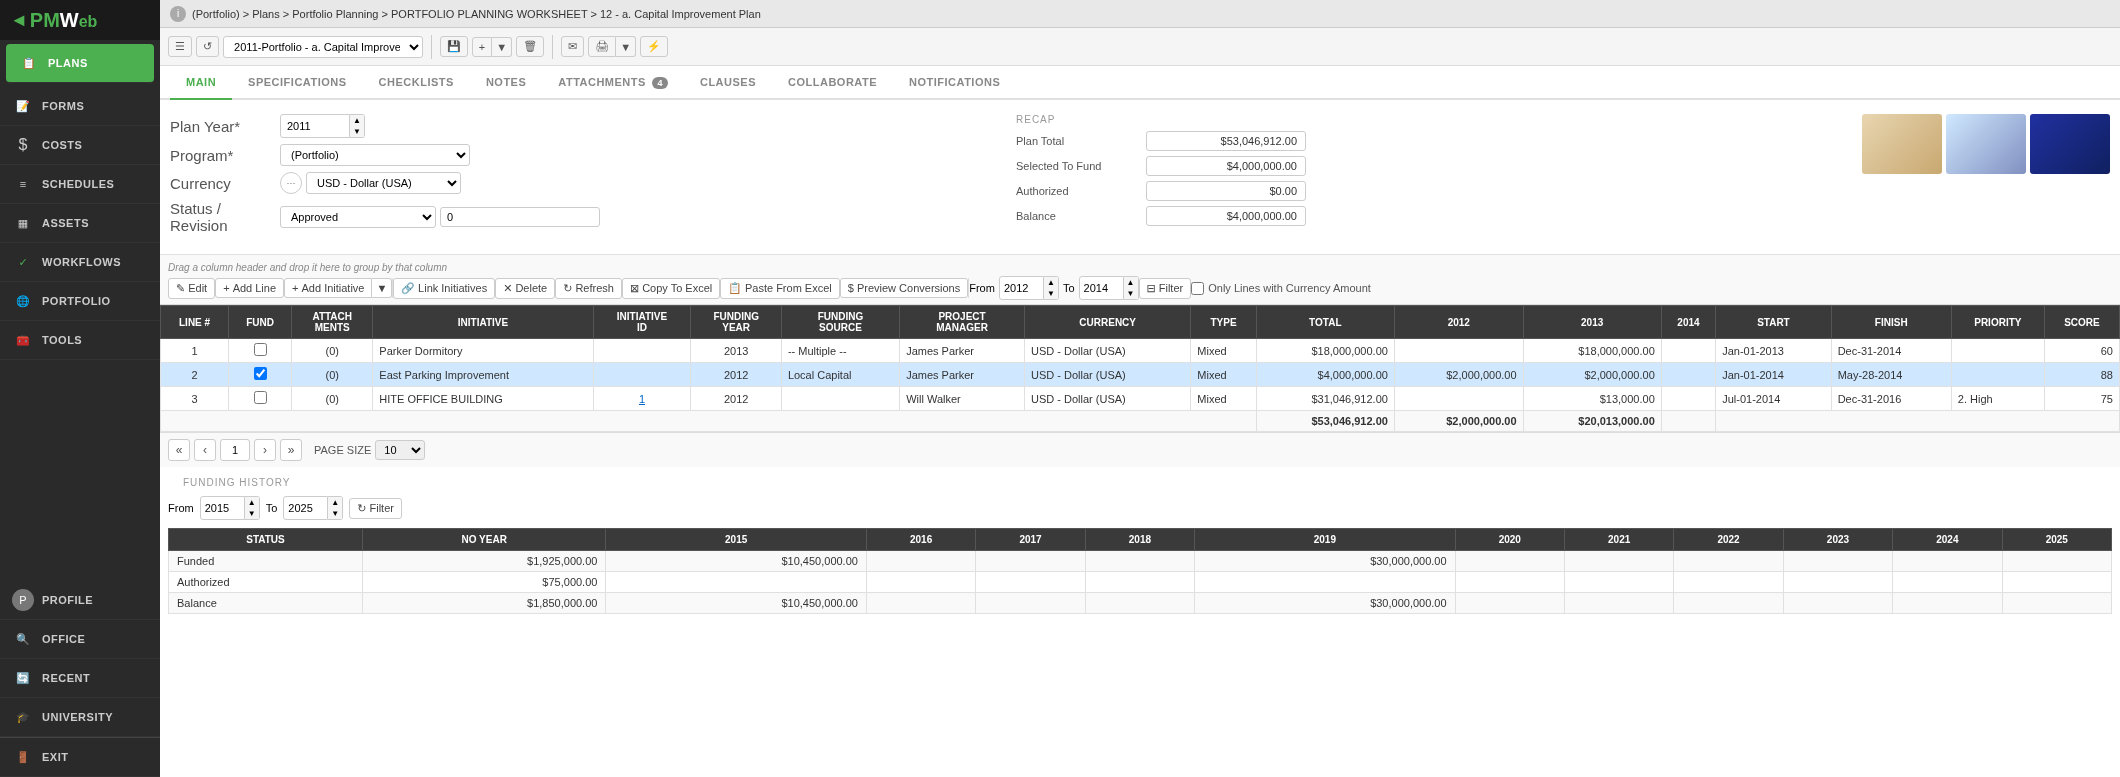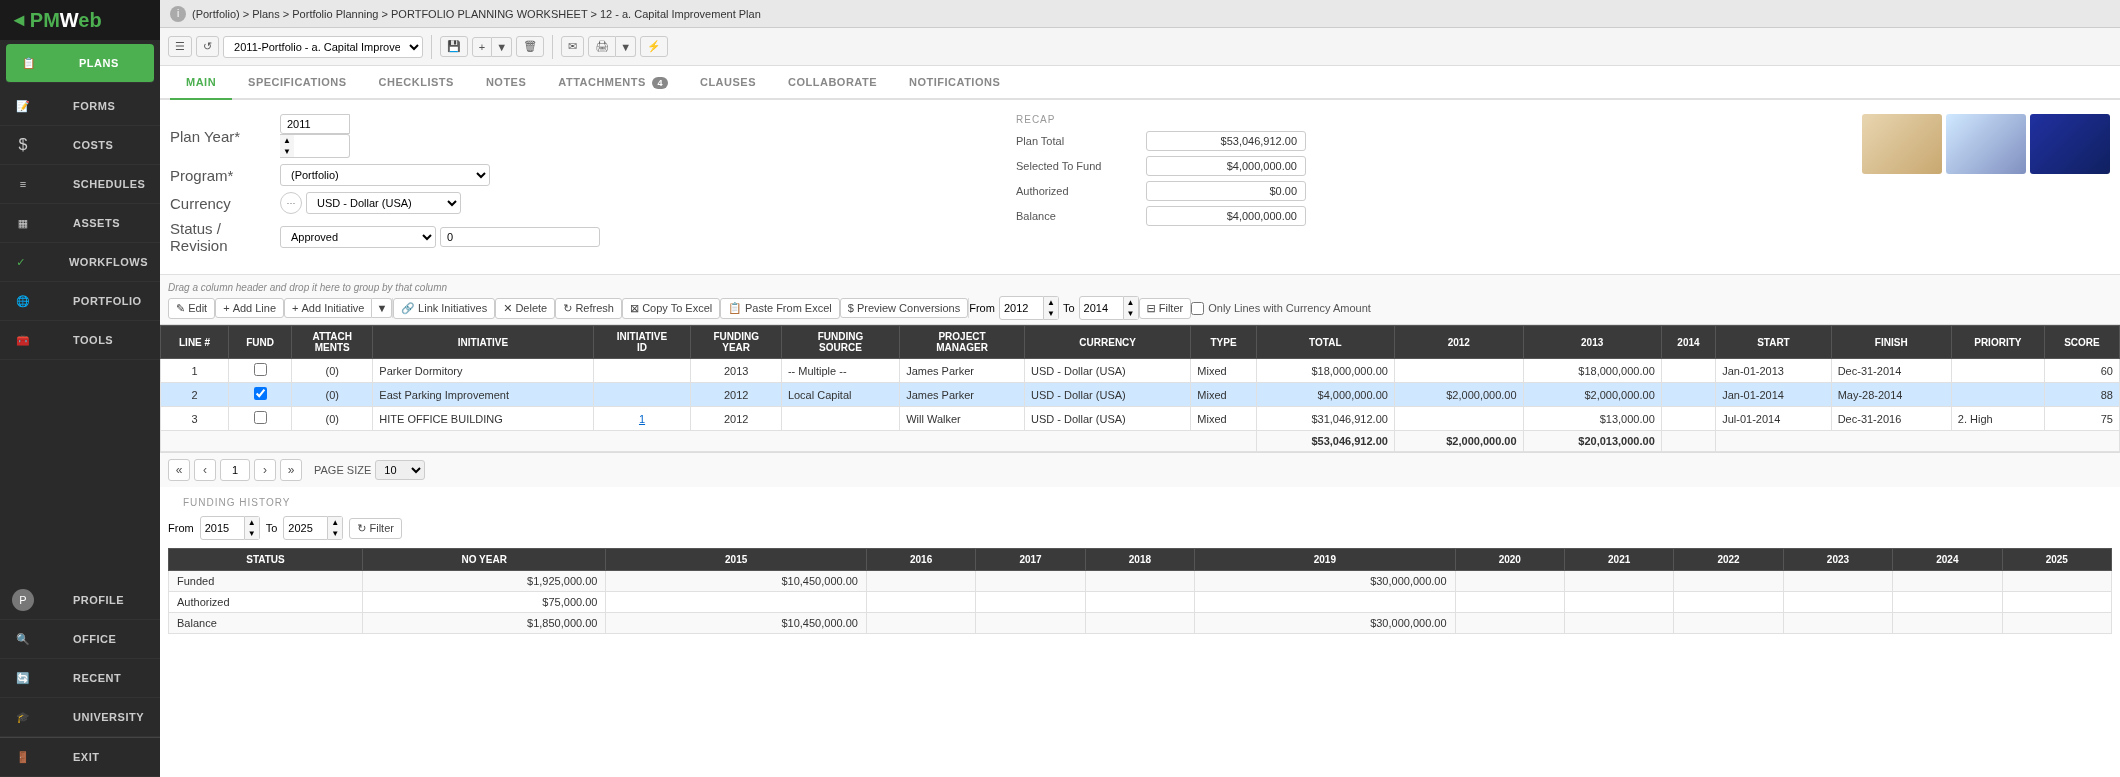--- a/index.html
+++ b/index.html
@@ -15,21 +15,21 @@
       height: 40px;
     }
     .sidebar-logo span { color: #fff; font-size: 22px; font-weight: bold; }
 
     .sidebar-item {
       display: flex; align-items: center; padding: 8px 12px; cursor: pointer;
       color: #ccc; border-bottom: 1px solid #333; transition: background 0.2s;
     }
     .sidebar-item.active { background: #4CAF50; color: #fff; border-radius: 4px; margin: 2px 6px; }
     .sidebar-item .icon { width: 22px; height: 22px; margin-right: 8px; display: flex; align-items: center; justify-content: center; }
-    .sidebar-item .label { font-size: 11px; font-weight: bold; letter-spacing: 0.5px; margin-left: 31px; }
+    .sidebar-item .label { font-size: 11px; font-weight: bold; letter-spacing: 0.5px; }
 
     
     .breadcrumb-bar {
       position: fixed; left: 160px; top: 0; right: 0; height: 28px;
       background: #e8e8e8; border-bottom: 1px solid #ccc;
       display: flex; align-items: center; padding: 0 10px;
       font-size: 11px; color: #333;
     }
     .breadcrumb-bar .info-icon {
       width: 16px; height: 16px; border-radius: 50%; background: #aaa;
@@ -89,21 +89,21 @@
     .form-image.img1 { background: linear-gradient(135deg, #e8d5b0 0%, #c8a870 100%); }
     .form-image.img2 { background: linear-gradient(135deg, #d0e8ff 0%, #8090c0 100%); }
     .form-image.img3 { background: linear-gradient(135deg, #2030a0 0%, #102060 100%); }
 
     .form-row { display: flex; align-items: center; margin-bottom: 6px; }
     .form-label { width: 110px; color: #555; font-size: 15px; flex-shrink: 0; }
     .form-input {
       border: 1px solid #ccc; border-radius: 3px; padding: 3px 6px;
       font-size: 11px; background: #fff; min-width: 160px;
     }
-    .form-input-spin { display: flex; flex-direction: column; }
+    .form-input-spin { display: flex; }
     .form-input-spin input { width: 70px; border: 1px solid #ccc; border-radius: 3px 0 0 3px; padding: 3px 6px; font-size: 11px; }
     .form-input-spin .spin-btns { display: flex; flex-direction: column; border: 1px solid #ccc; border-left: none; border-radius: 0 3px 3px 0; }
     .spin-btn { width: 14px; height: 11px; background: #f5f5f5; cursor: pointer; display: flex; align-items: center; justify-content: center; font-size: 8px; }
     .form-select { border: 1px solid #ccc; border-radius: 3px; padding: 3px 6px; font-size: 11px; background: #fff; }
     .form-currency-wrap { display: flex; align-items: center; gap: 4px; }
     .currency-icon { width: 22px; height: 22px; border: 1px solid #ccc; border-radius: 50%; display: flex; align-items: center; justify-content: center; font-size: 9px; color: #666; cursor: pointer; }
 
     .recap-section { }
     .recap-label { font-size: 10px; color: #999; letter-spacing: 1px; margin-bottom: 6px; }
     .recap-row { display: flex; align-items: center; margin-bottom: 5px; }
@@ -187,21 +187,21 @@
     ::-webkit-scrollbar-track { background: #f0f0f0; }
     ::-webkit-scrollbar-thumb { background: #aaa; border-radius: 4px; }
   </style>
 </head>
 <body>
 
 <div class="sidebar">
   <div class="sidebar-logo">
     <span style="color:#4CAF50;font-size:18px;margin-right:2px;">◄</span>
     <span>
-      <span style="color:#4CAF50;font-size:20px;font-weight:900;">PM</span><span style="color:#fff;font-size:20px;font-weight:900;">W</span><span style="color:#4CAF50;font-size:20px;font-weight:900;">eb</span>
+      <span style="color:#4CAF50;font-size:20px;font-weight:900;">PM</span><span style="color:#fff;font-size:20px;font-weight:900;">W</span><span style="color:#4CAF50;font-size:16px;font-weight:900;">eb</span>
     </span>
   </div>
 
   <div class="sidebar-item active" style="border-radius:4px;margin:4px 6px;background:#4CAF50;">
     <span class="icon" style="color:#fff;">📋</span>
     <span class="label">PLANS</span>
   </div>
   <div class="sidebar-item">
     <span class="icon">📝</span>
     <span class="label">FORMS</span>
@@ -316,21 +316,21 @@
         <div class="form-input-spin">
           <input type="text" class="" value="2011" style="">
           <div class="spin-btns">
             <div class="spin-btn">▲</div>
             <div class="spin-btn">▼</div>
           </div>
         </div>
       </div>
       <div class="form-row">
         <span class="form-label">Program*</span>
-        <select class="form-select" style="width:210px;">
+        <select class="form-select" style="width:190px;">
           <option>(Portfolio)</option>
         </select>
       </div>
       <div class="form-row">
         <span class="form-label">Currency</span>
         <div class="form-currency-wrap">
           <div class="currency-icon">···</div>
           <select class="form-select" style="width:155px;">
             <option>USD - Dollar (USA)</option>
           </select>

